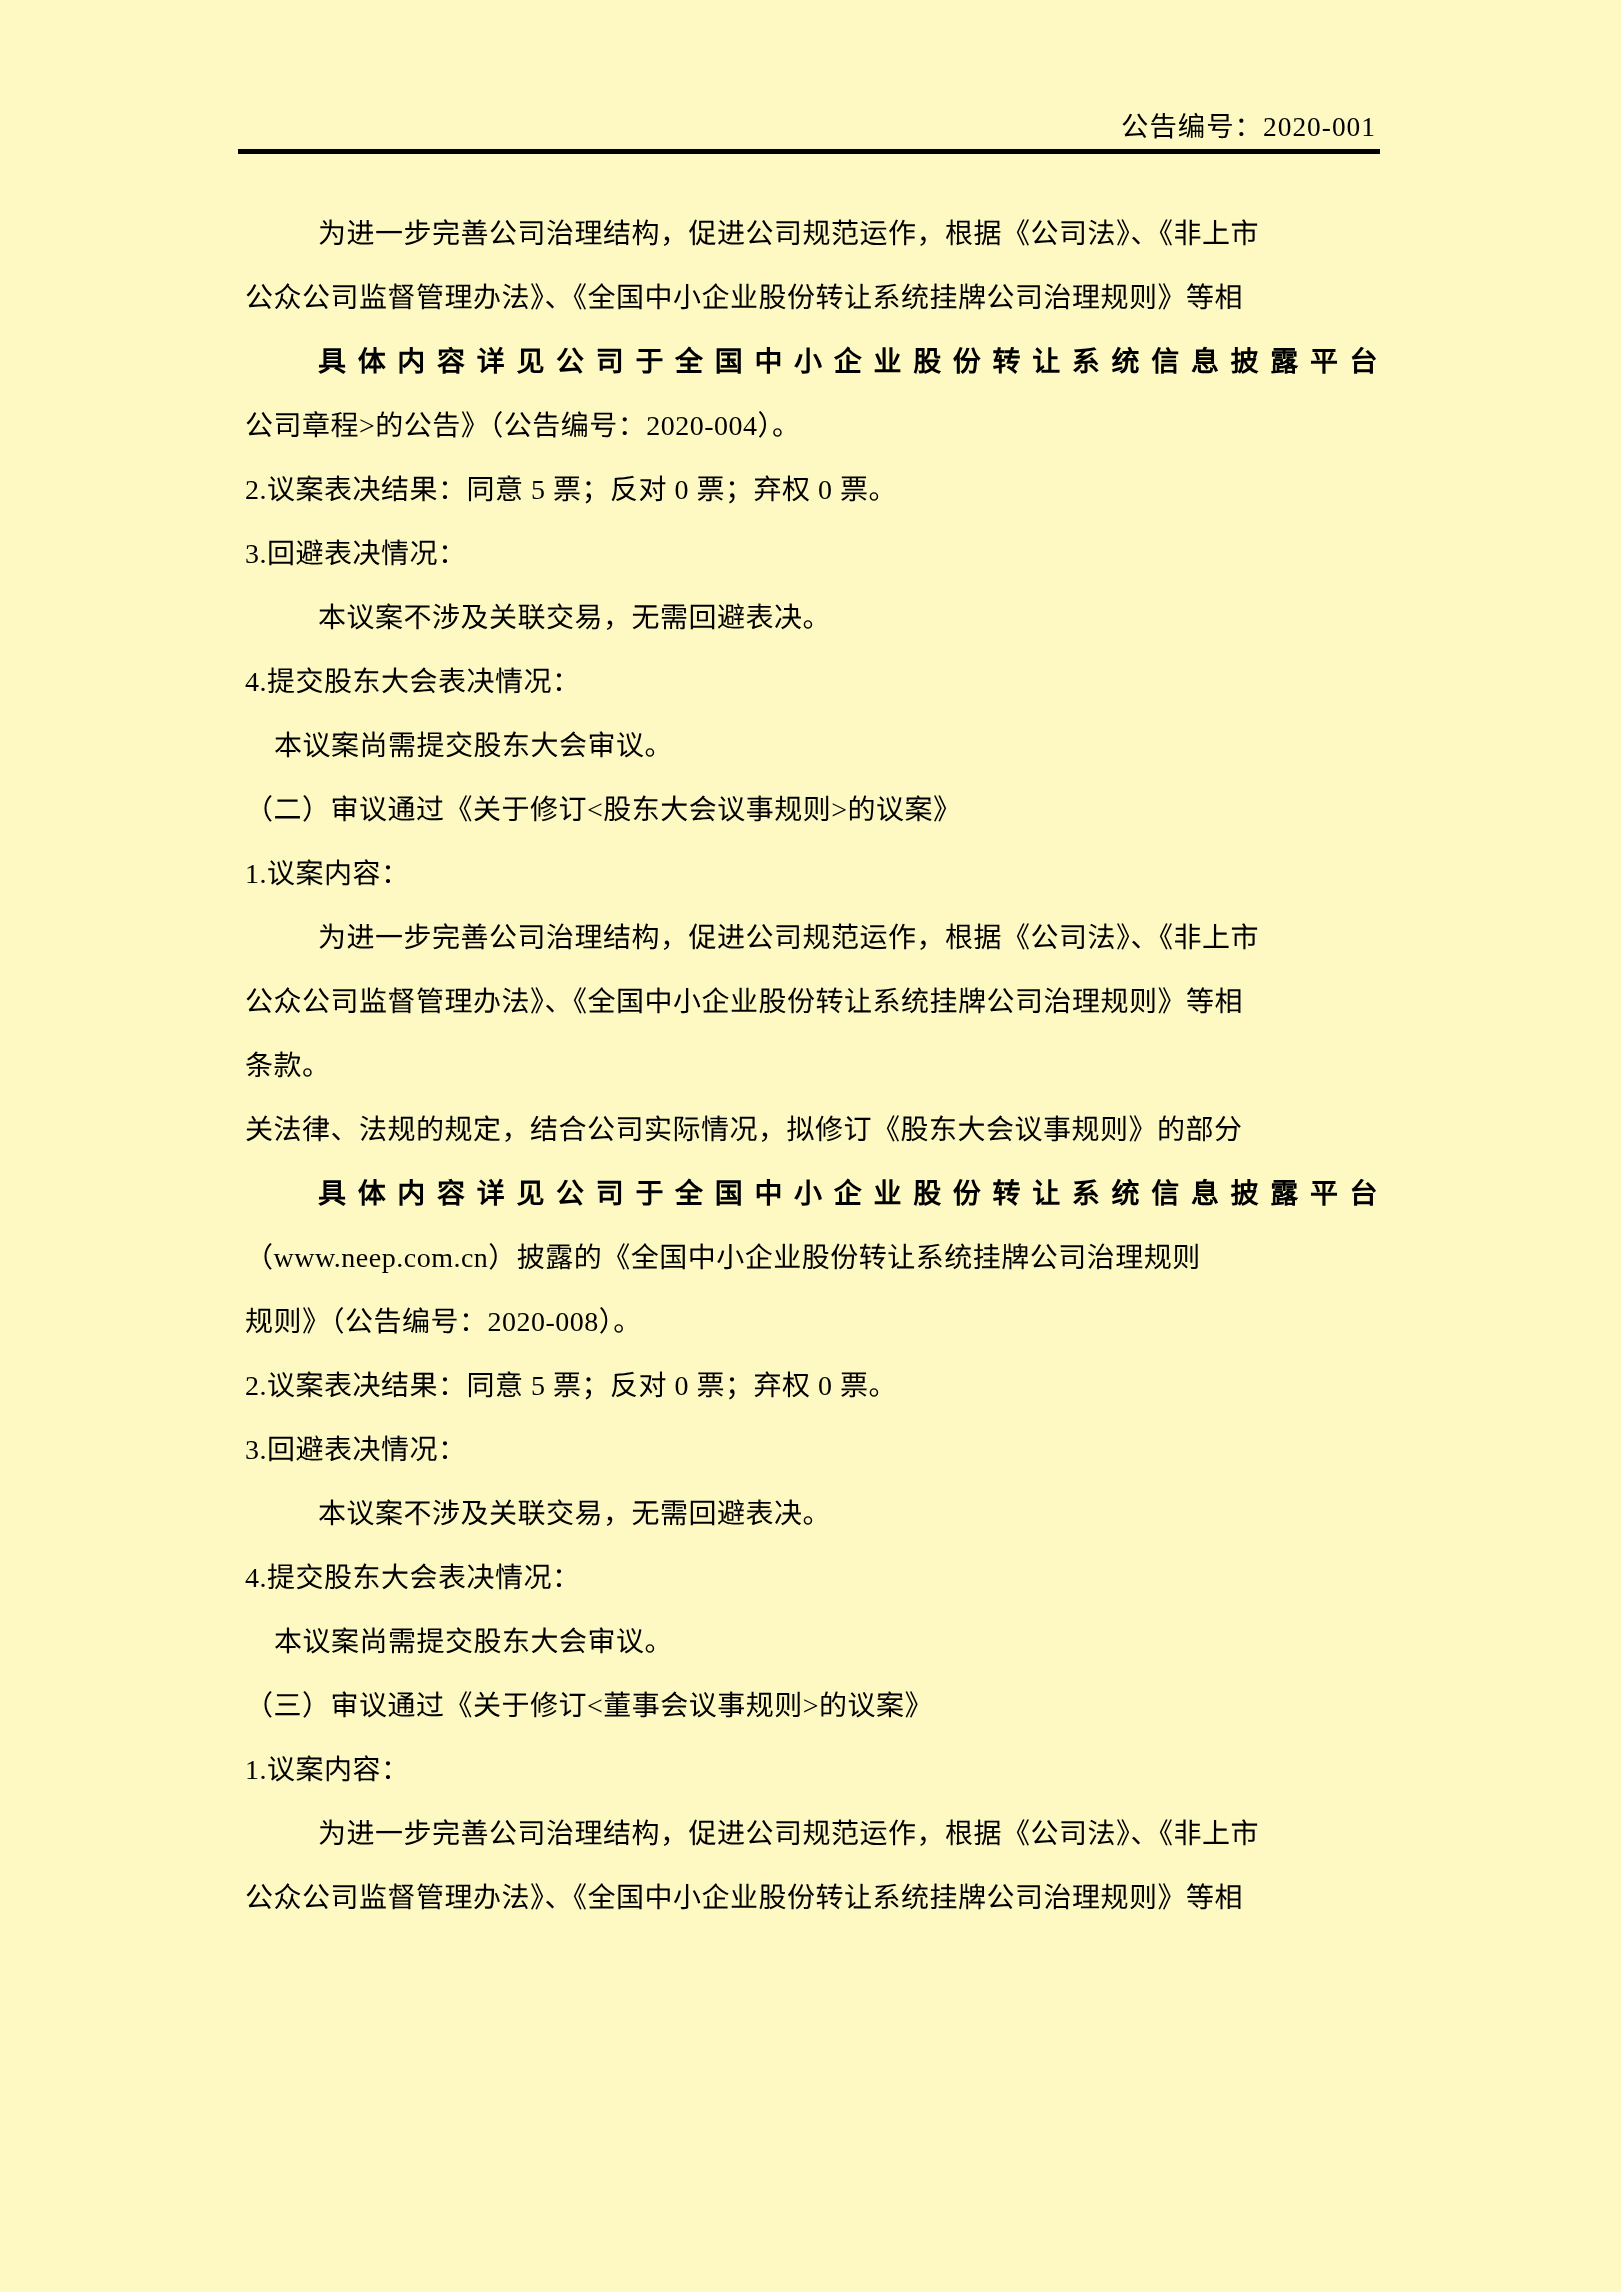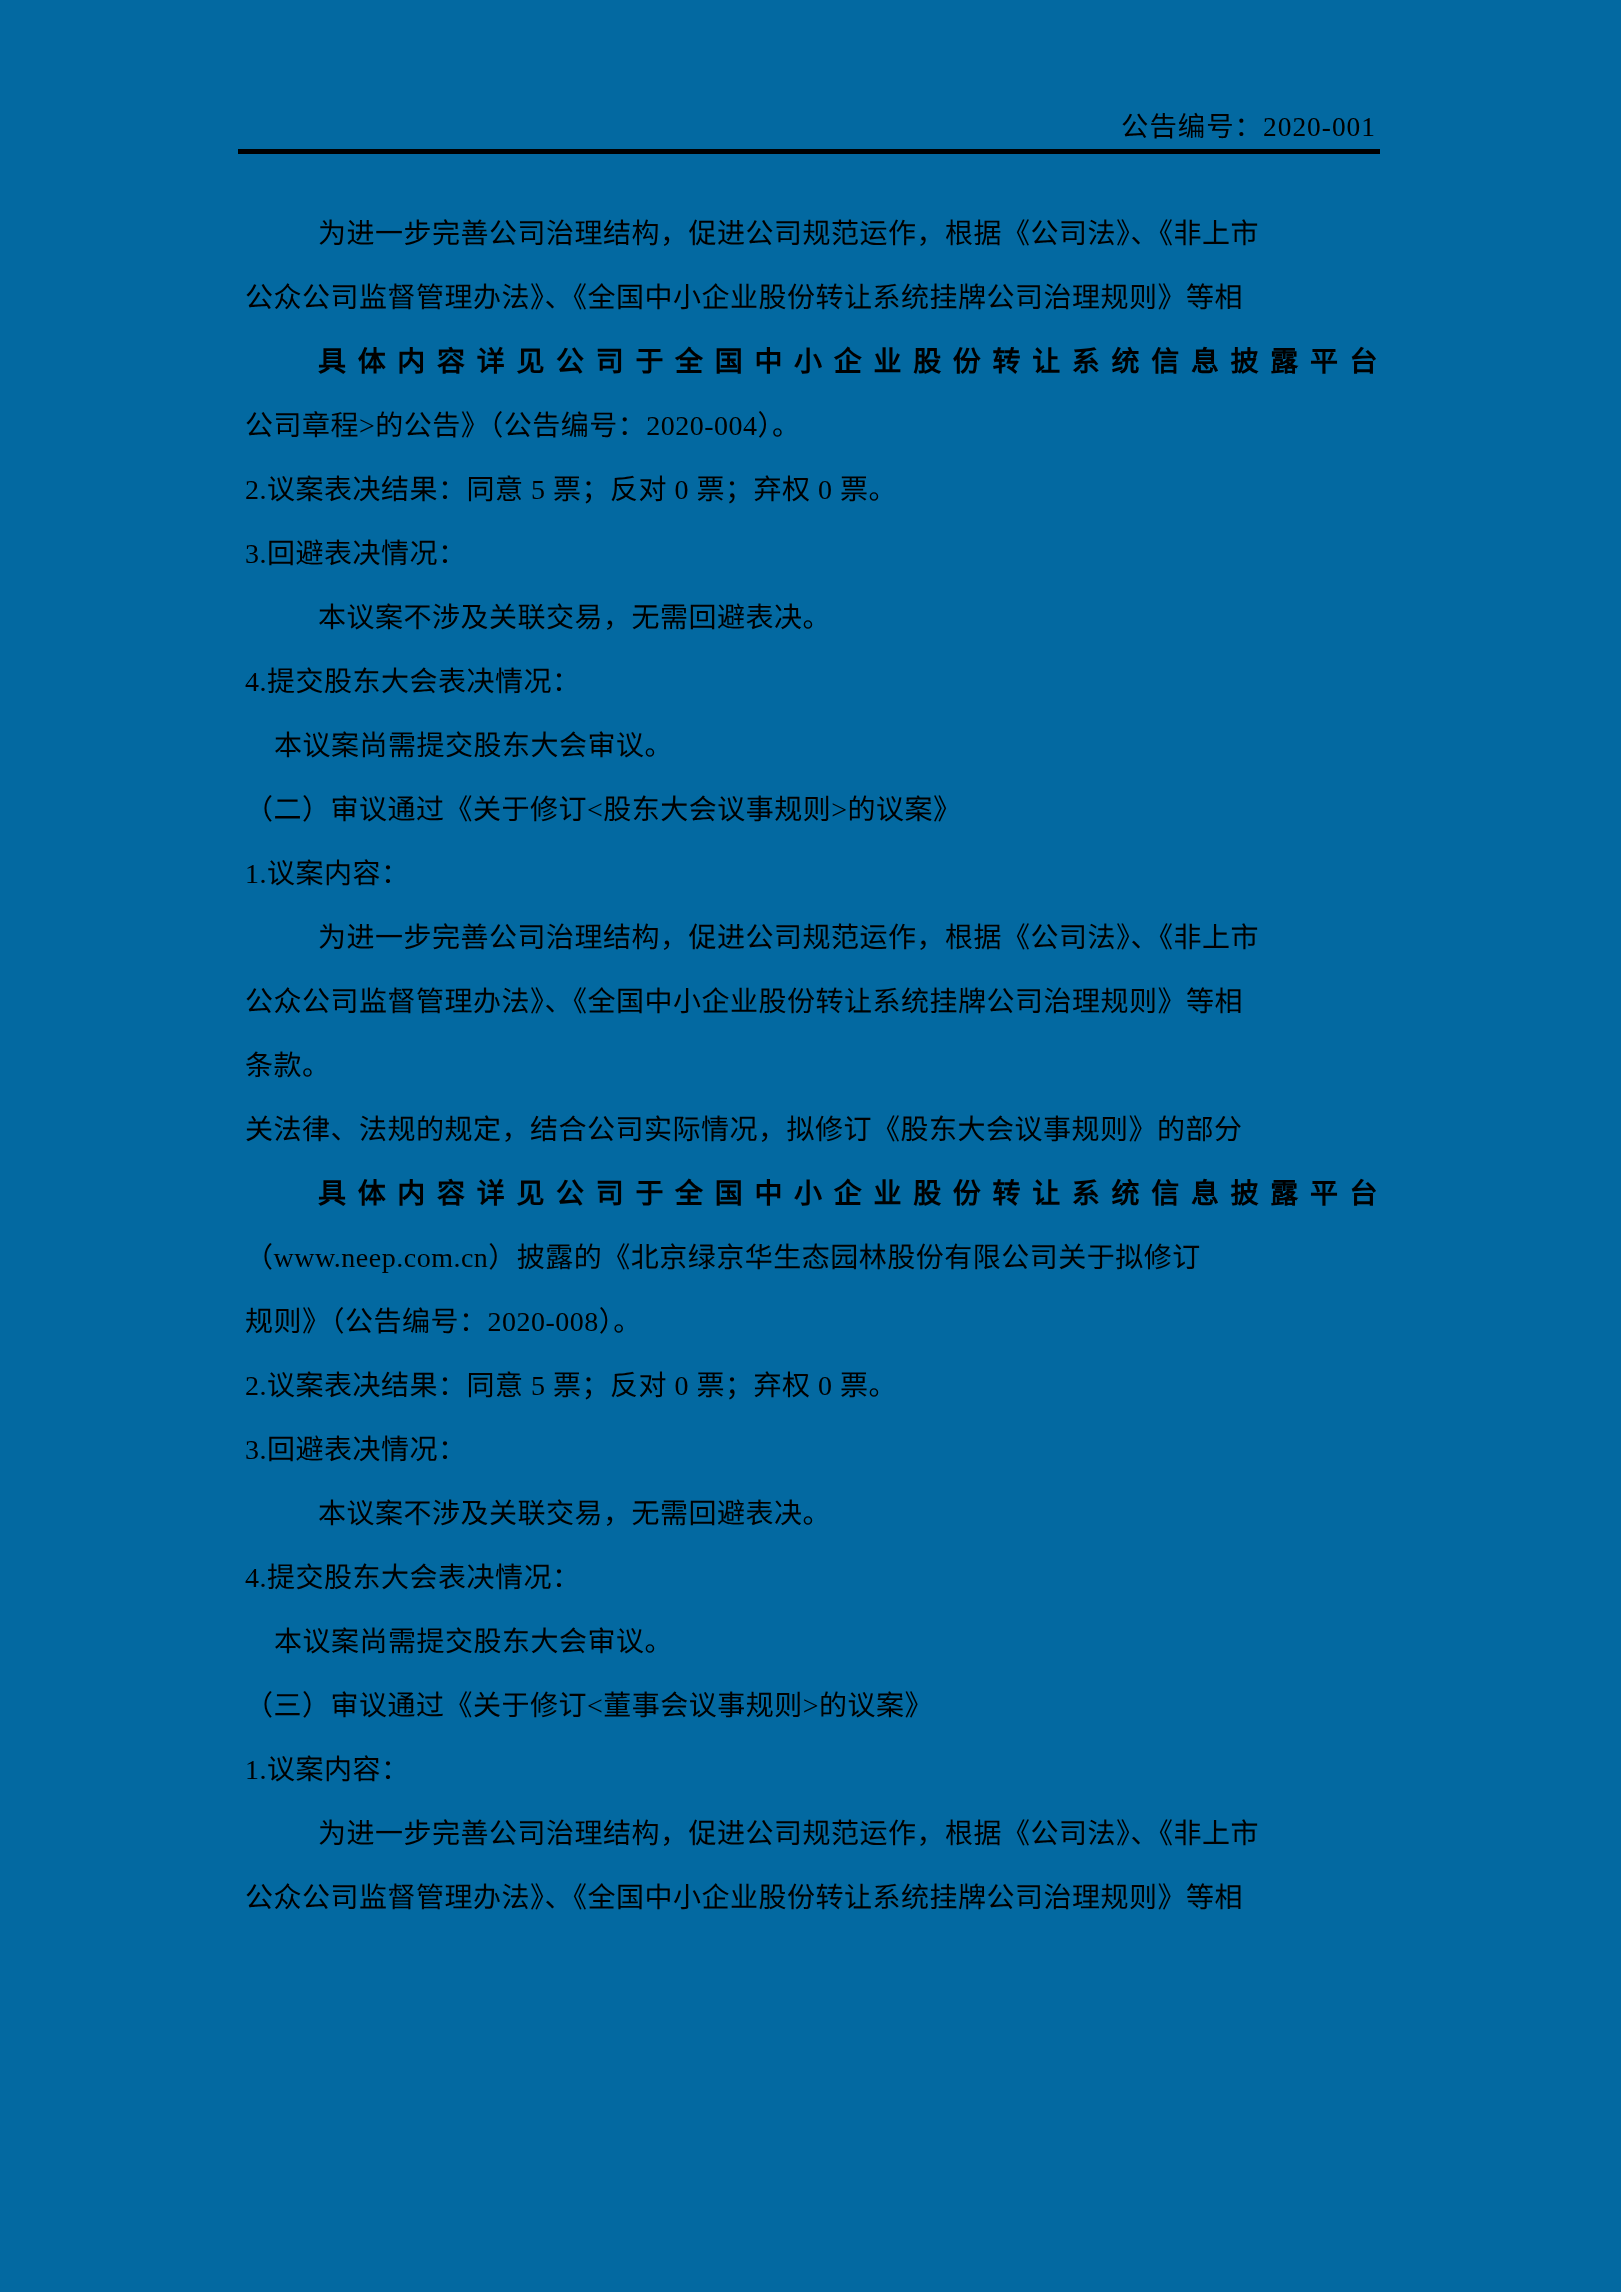--- a/index.html
+++ b/index.html
@@ -4,21 +4,21 @@
 <style>
   html, body {
     margin: 0;
     padding: 0;
     background: #ffffff;
   }
   .page {
     position: relative;
     width: 1621px;
     height: 2293px;
-    background: #0369a1;
+    background: #fef9c3;
     color: #000000;
     font-family: "Liberation Serif", "DejaVu Serif", serif;
     overflow: hidden;
   }
   .doc-number {
     position: absolute;
     top: 110px;
     right: 245px;
     font-size: 27.4px;
     line-height: 35px;
@@ -73,21 +73,21 @@
       <div class="line indent2">本议案不涉及关联交易，无需回避表决。</div>
       <div class="line">4.提交股东大会表决情况：</div>
       <div class="line indent1">本议案尚需提交股东大会审议。</div>
       <div class="line">（二）审议通过《关于修订&lt;股东大会议事规则&gt;的议案》</div>
       <div class="line">1.议案内容：</div>
       <div class="line indent2">为进一步完善公司治理结构，促进公司规范运作，根据《公司法》、《非上市</div>
       <div class="line">公众公司监督管理办法》、《全国中小企业股份转让系统挂牌公司治理规则》等相</div>
       <div class="line">条款。</div>
       <div class="line">关法律、法规的规定，结合公司实际情况，拟修订《股东大会议事规则》的部分</div>
       <div class="line indent2 spread">具体内容详见公司于全国中小企业股份转让系统信息披露平台</div>
-      <div class="line">（www.neep.com.cn）披露的《北京绿京华生态园林股份有限公司关于拟修订</div>
+      <div class="line">（www.neep.com.cn）披露的《全国中小企业股份转让系统挂牌公司治理规则</div>
       <div class="line">规则》（公告编号：2020-008）。</div>
       <div class="line">2.议案表决结果：同意 5 票；反对 0 票；弃权 0 票。</div>
       <div class="line">3.回避表决情况：</div>
       <div class="line indent2">本议案不涉及关联交易，无需回避表决。</div>
       <div class="line">4.提交股东大会表决情况：</div>
       <div class="line indent1">本议案尚需提交股东大会审议。</div>
       <div class="line">（三）审议通过《关于修订&lt;董事会议事规则&gt;的议案》</div>
       <div class="line">1.议案内容：</div>
       <div class="line indent2">为进一步完善公司治理结构，促进公司规范运作，根据《公司法》、《非上市</div>
       <div class="line">公众公司监督管理办法》、《全国中小企业股份转让系统挂牌公司治理规则》等相</div>

